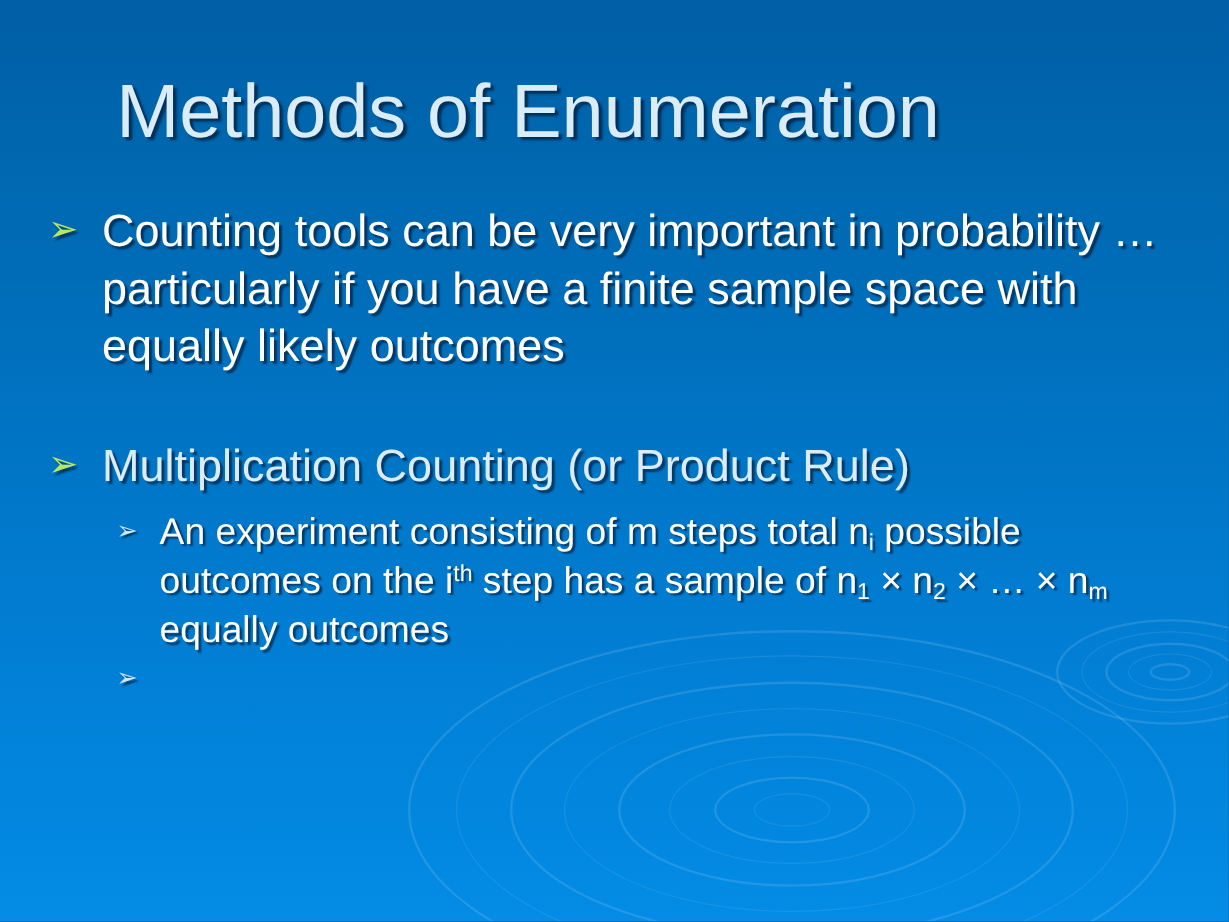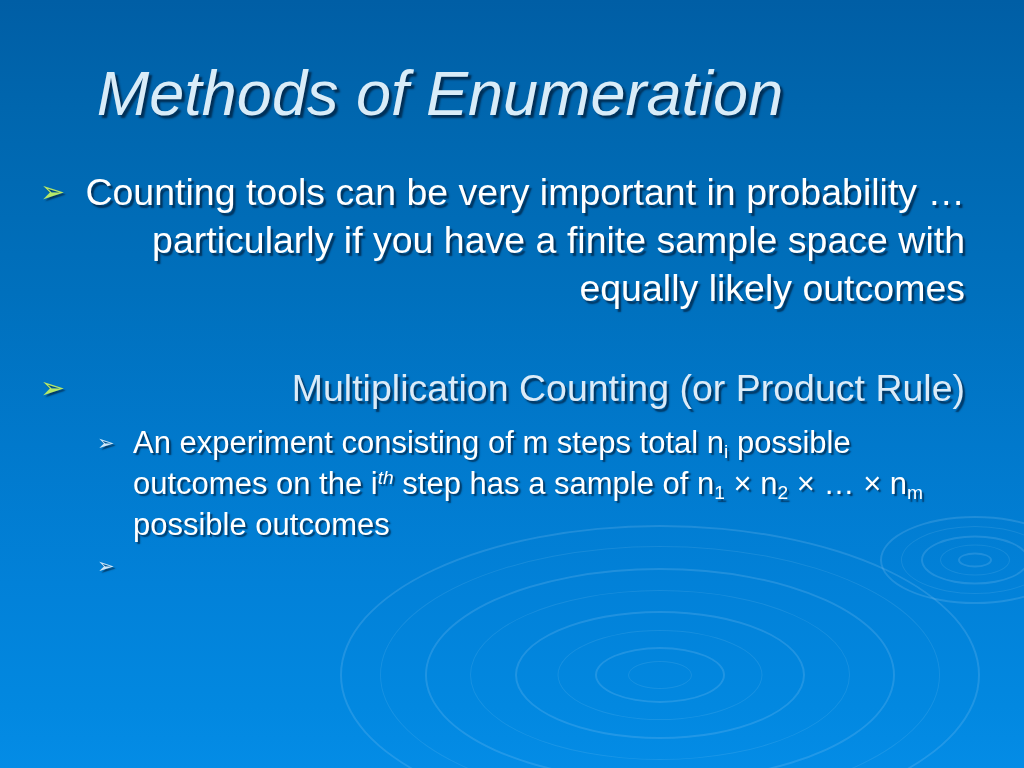--- a/index.html
+++ b/index.html
@@ -62,21 +62,20 @@
     top: 56px;
     width: 880px;
     text-align: center;
     font-size: 63px;
     line-height: 74px;
     font-weight: normal;
     color: #d9ecf8;
     text-shadow: 3px 3px 2px rgba(0, 18, 40, 0.65);
     letter-spacing: 0px;
     white-space: nowrap;
-    font-style: italic;
   }
 
   
   #body-content {
     position: absolute;
     left: 40px;
     top: 168px;
     width: 950px;
   }
 
@@ -94,21 +93,20 @@
     flex: 0 0 auto;
     width: 45px;
     font-size: 30px;
     line-height: 48px;
     color: #b6e868;
     text-shadow: 2px 2px 1.5px rgba(0, 18, 40, 0.6);
   }
   .bullet-l1 .btext {
     flex: 1 1 auto;
     max-width: 880px;
-    text-align: right;
   }
 
   
   .bullet-l1.tinted { color: #dbebf8; }
 
   .bullet-l2 {
     position: relative;
     display: flex;
     align-items: flex-start;
     font-size: 31px;
@@ -131,21 +129,21 @@
   }
 
   .gap-large { height: 52px; }
   .gap-small { height: 10px; }
 
   sub, sup {
     font-size: 0.62em;
     line-height: 0;
   }
   sub { vertical-align: -0.28em; }
-  sup { vertical-align: 0.52em; font-style: italic; }
+  sup { vertical-align: 0.52em; }
 </style>
 </head>
 <body>
 
 <div id="slide">
 
   <div class="ripples">
     <div class="ripple-group" id="ripple-big">
       <div class="ripple" style="width:640px;height:300px;"></div>
       <div class="ripple thin" style="width:560px;height:258px;"></div>
@@ -178,21 +176,21 @@
 
     <div class="bullet-l1 tinted">
       <span class="marker">➢</span>
       <span class="btext">Multiplication Counting (or Product Rule)</span>
     </div>
 
     <div class="gap-small"></div>
 
     <div class="bullet-l2">
       <span class="marker">➢</span>
-      <span class="btext"><span>An experiment consisting of m steps total n</span><sub>i</sub><span> possible outcomes on the i</span><sup>th</sup><span> step has a sample of n</span><sub>1</sub><span> × n</span><sub>2</sub><span> × … × n</span><sub>m</sub><span> possible outcomes</span></span>
+      <span class="btext"><span>An experiment consisting of m steps total n</span><sub>i</sub><span> possible outcomes on the i</span><sup>th</sup><span> step has a sample of n</span><sub>1</sub><span> × n</span><sub>2</sub><span> × … × n</span><sub>m</sub><span> equally outcomes</span></span>
     </div>
 
     <div class="bullet-l2">
       <span class="marker">➢</span>
     </div>
 
   </div>
 </div>
 
 </body></html>

